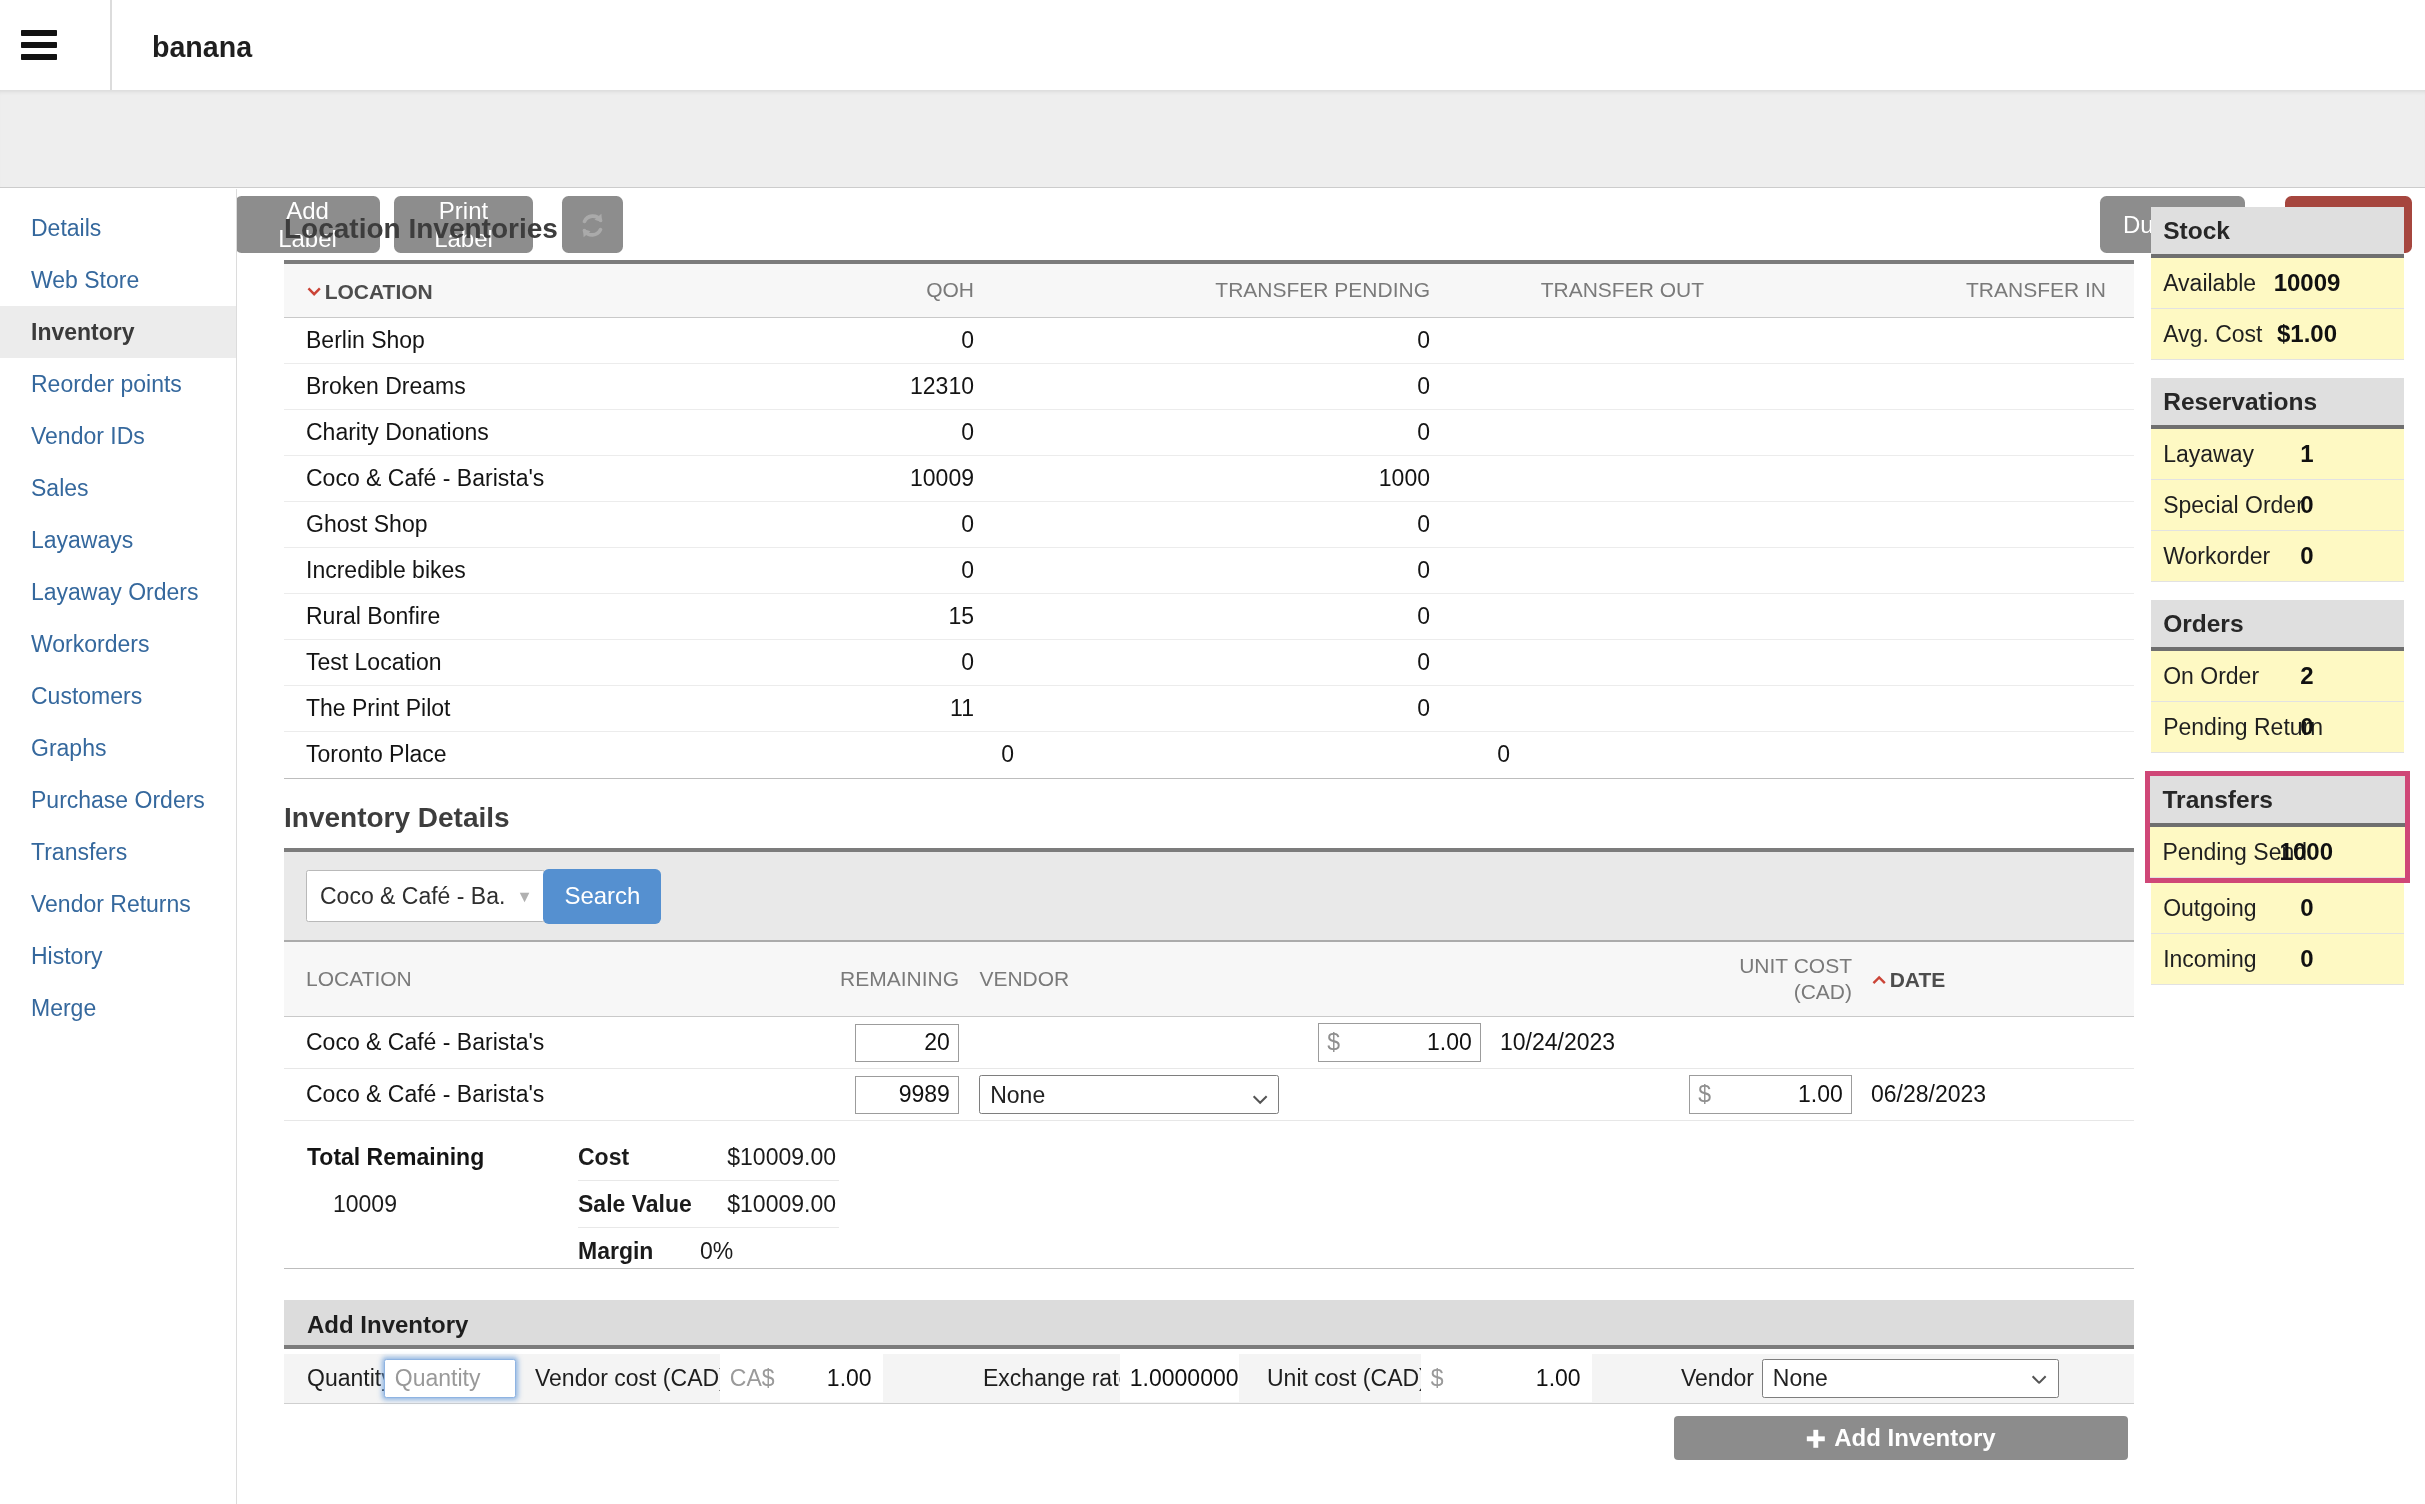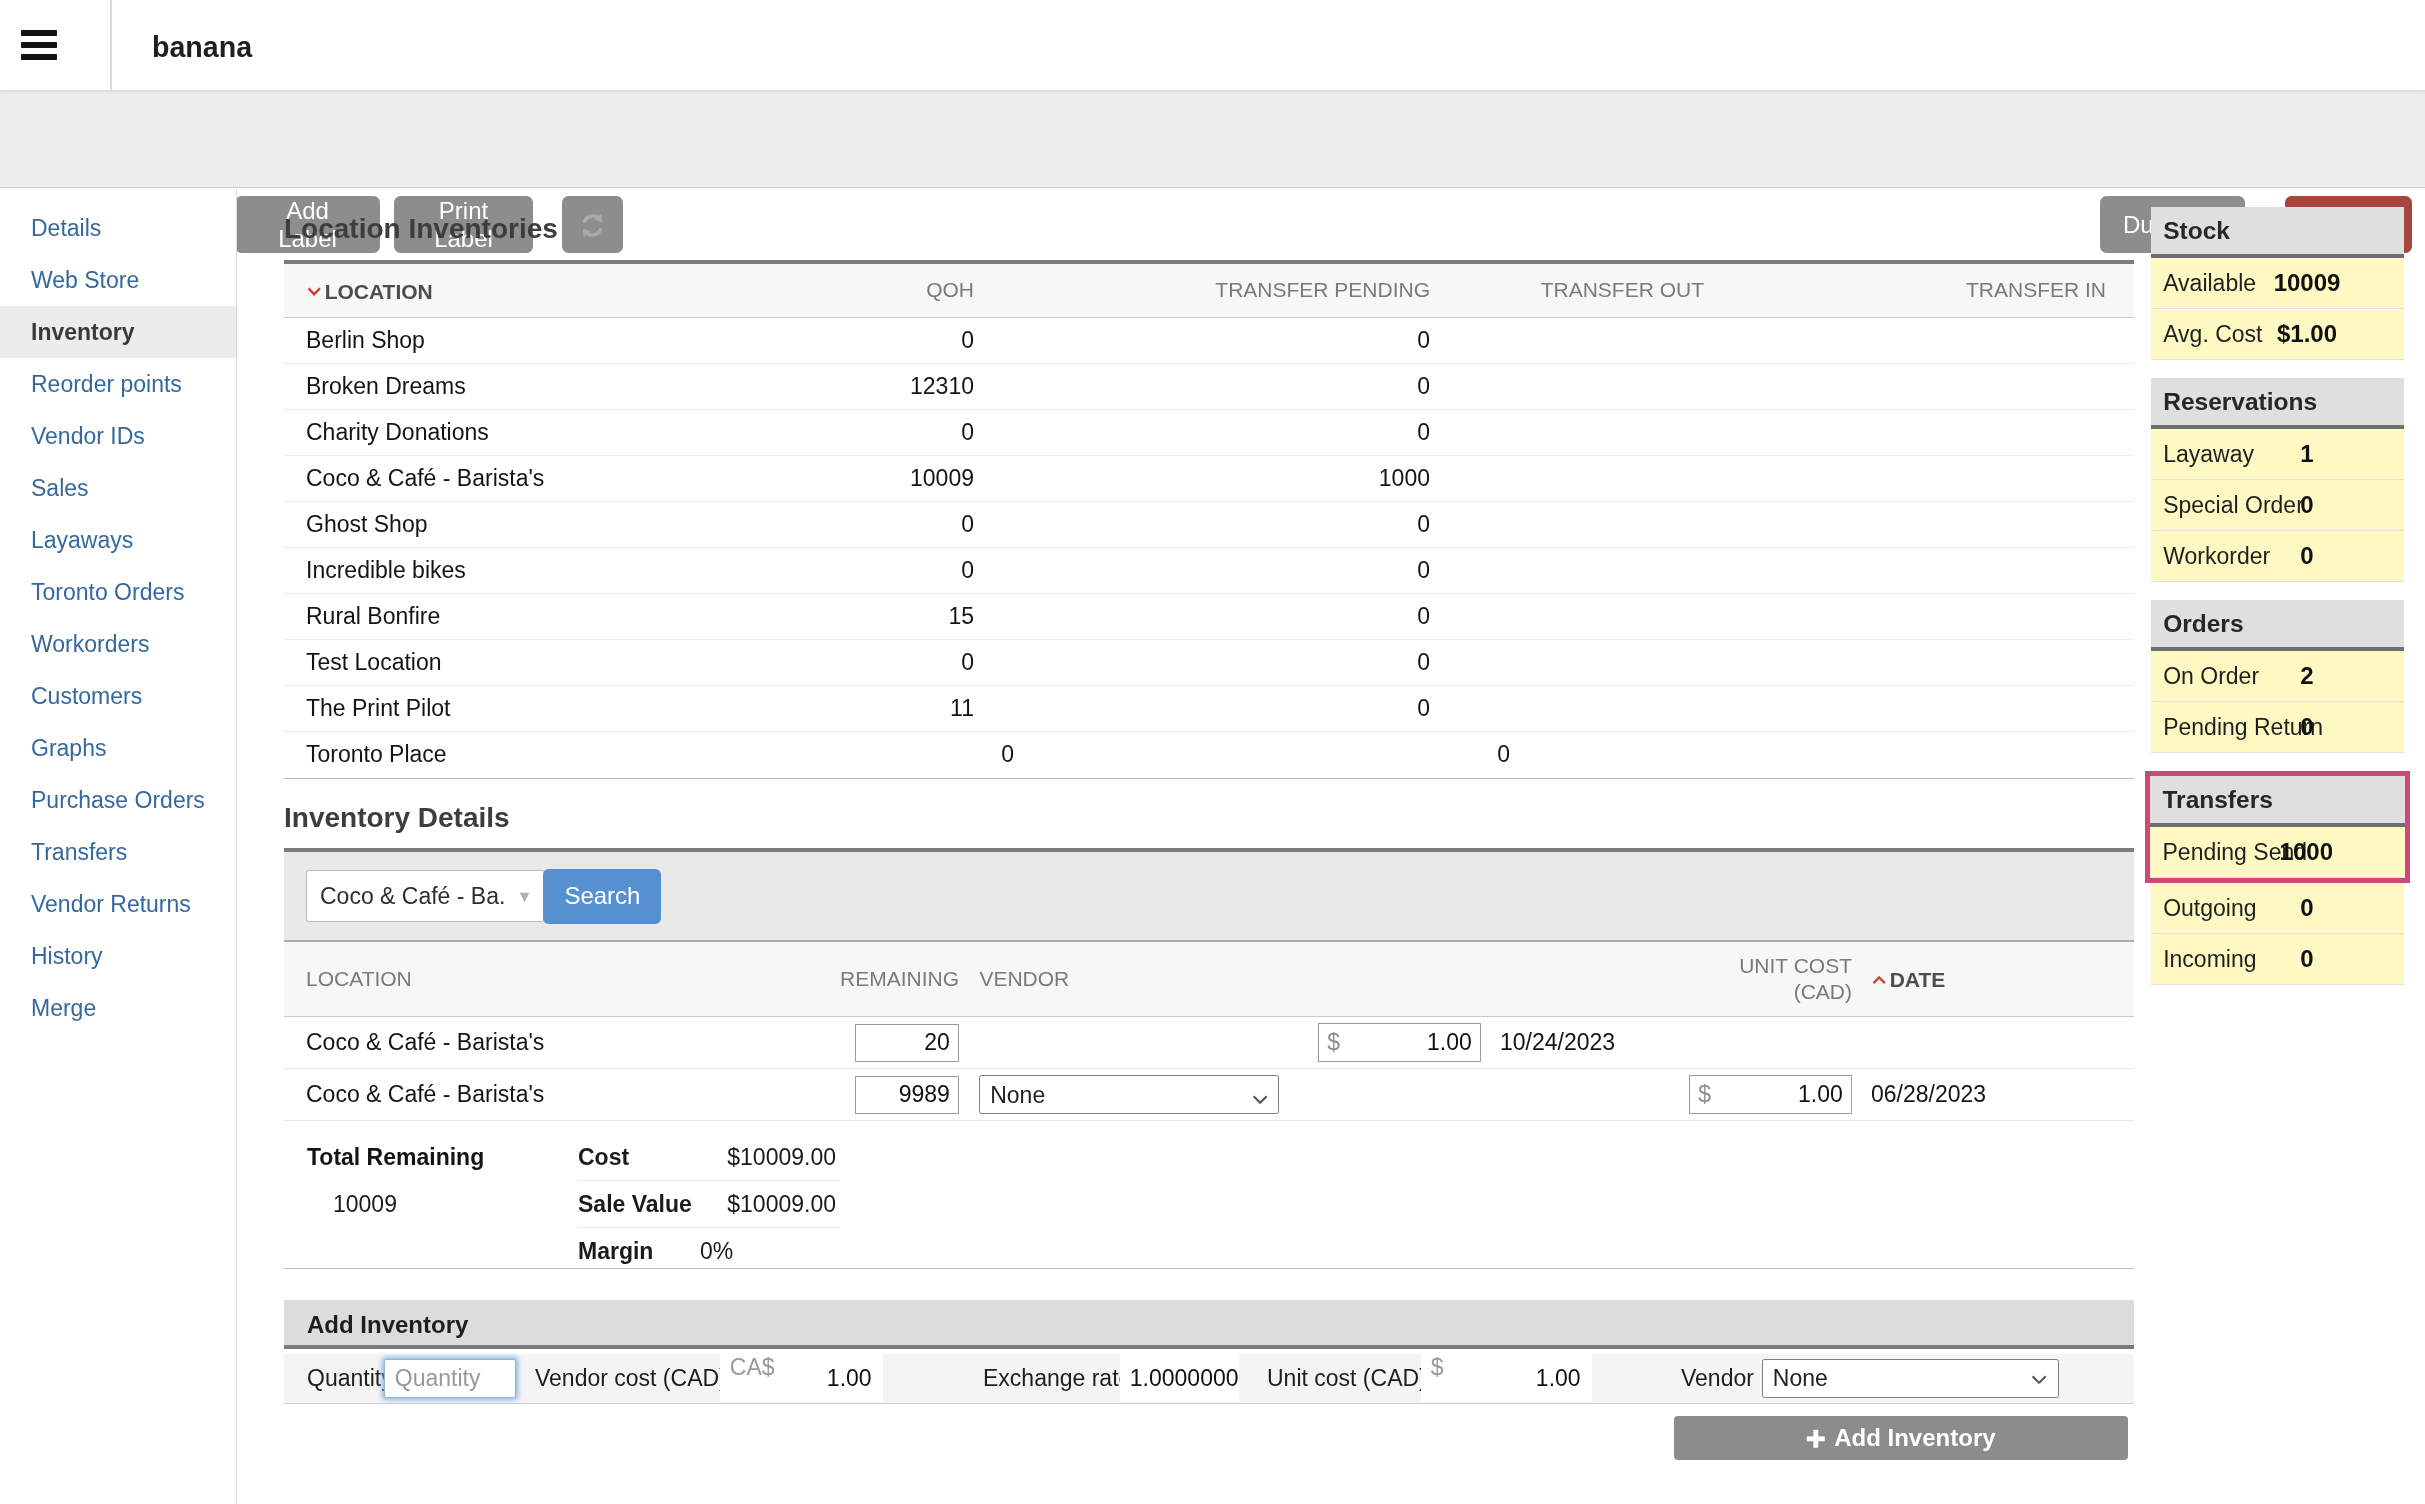--- a/index.html
+++ b/index.html
@@ -104,21 +104,21 @@
   .tot-row.margin .val { text-align:left; }
   .tot-row.bordered { border-bottom:1.6px solid #e8e8e8; }
 
   
   .ai-header { position:absolute; left:0; top:1112px; width:1850px; height:49px; background:#dcdcdc;
     border-bottom:4.9px solid #7c7c7c; line-height:49px; padding-left:23px;
     font-size:24px; font-weight:bold; color:#1e1e1e; }
   .ai-row { position:absolute; left:0; top:1166px; width:1850px; height:50px; background:#f4f4f4;
     border-bottom:1.6px solid #cfcfcf; }
   .ai-label { position:absolute; top:0; height:48px; line-height:48px; font-size:23px; color:#1e1e1e; }
-  .ai-cell { position:absolute; top:0; height:48px; background:#fff; display:flex; }
+  .ai-cell { position:absolute; top:0; height:48px; background:#fff; display:flex; align-items:center; }
   .ai-cell .cur { padding-left:9.8px; font-size:23px; color:#9a9a9a; }
   .ai-cell input { border:none; outline:none; background:transparent; font-family:inherit;
     font-size:23px; color:#111; width:100%; }
   .ai-cell input.right { text-align:right; padding-right:11.4px; }
   .ai-cell input.left { text-align:left; padding-left:9.8px; }
   .qty-input { position:absolute; left:100px; top:4.9px; width:132px; height:39px; background:#fff;
     border:1.6px solid #8fb4e2; border-radius:2.4px; box-shadow:0 0 5.7px 1.6px rgba(110,160,220,.75);
     font-family:inherit; font-size:23px; padding-left:9.8px; color:#111; outline:none; }
   .qty-input::placeholder { color:#999; }
   .ai-sel { position:absolute; left:1478px; top:4.9px; width:297px; height:39px; }
@@ -172,21 +172,21 @@
 </div>
 
 <nav class="sidebar">
     <div class="nav-item">Details</div>
     <div class="nav-item">Web Store</div>
     <div class="nav-item active">Inventory</div>
     <div class="nav-item">Reorder points</div>
     <div class="nav-item">Vendor IDs</div>
     <div class="nav-item">Sales</div>
     <div class="nav-item">Layaways</div>
-    <div class="nav-item">Toronto Orders</div>
+    <div class="nav-item">Layaway Orders</div>
     <div class="nav-item">Workorders</div>
     <div class="nav-item">Customers</div>
     <div class="nav-item">Graphs</div>
     <div class="nav-item">Purchase Orders</div>
     <div class="nav-item">Transfers</div>
     <div class="nav-item">Vendor Returns</div>
     <div class="nav-item">History</div>
     <div class="nav-item">Merge</div>
   </nav>
 

